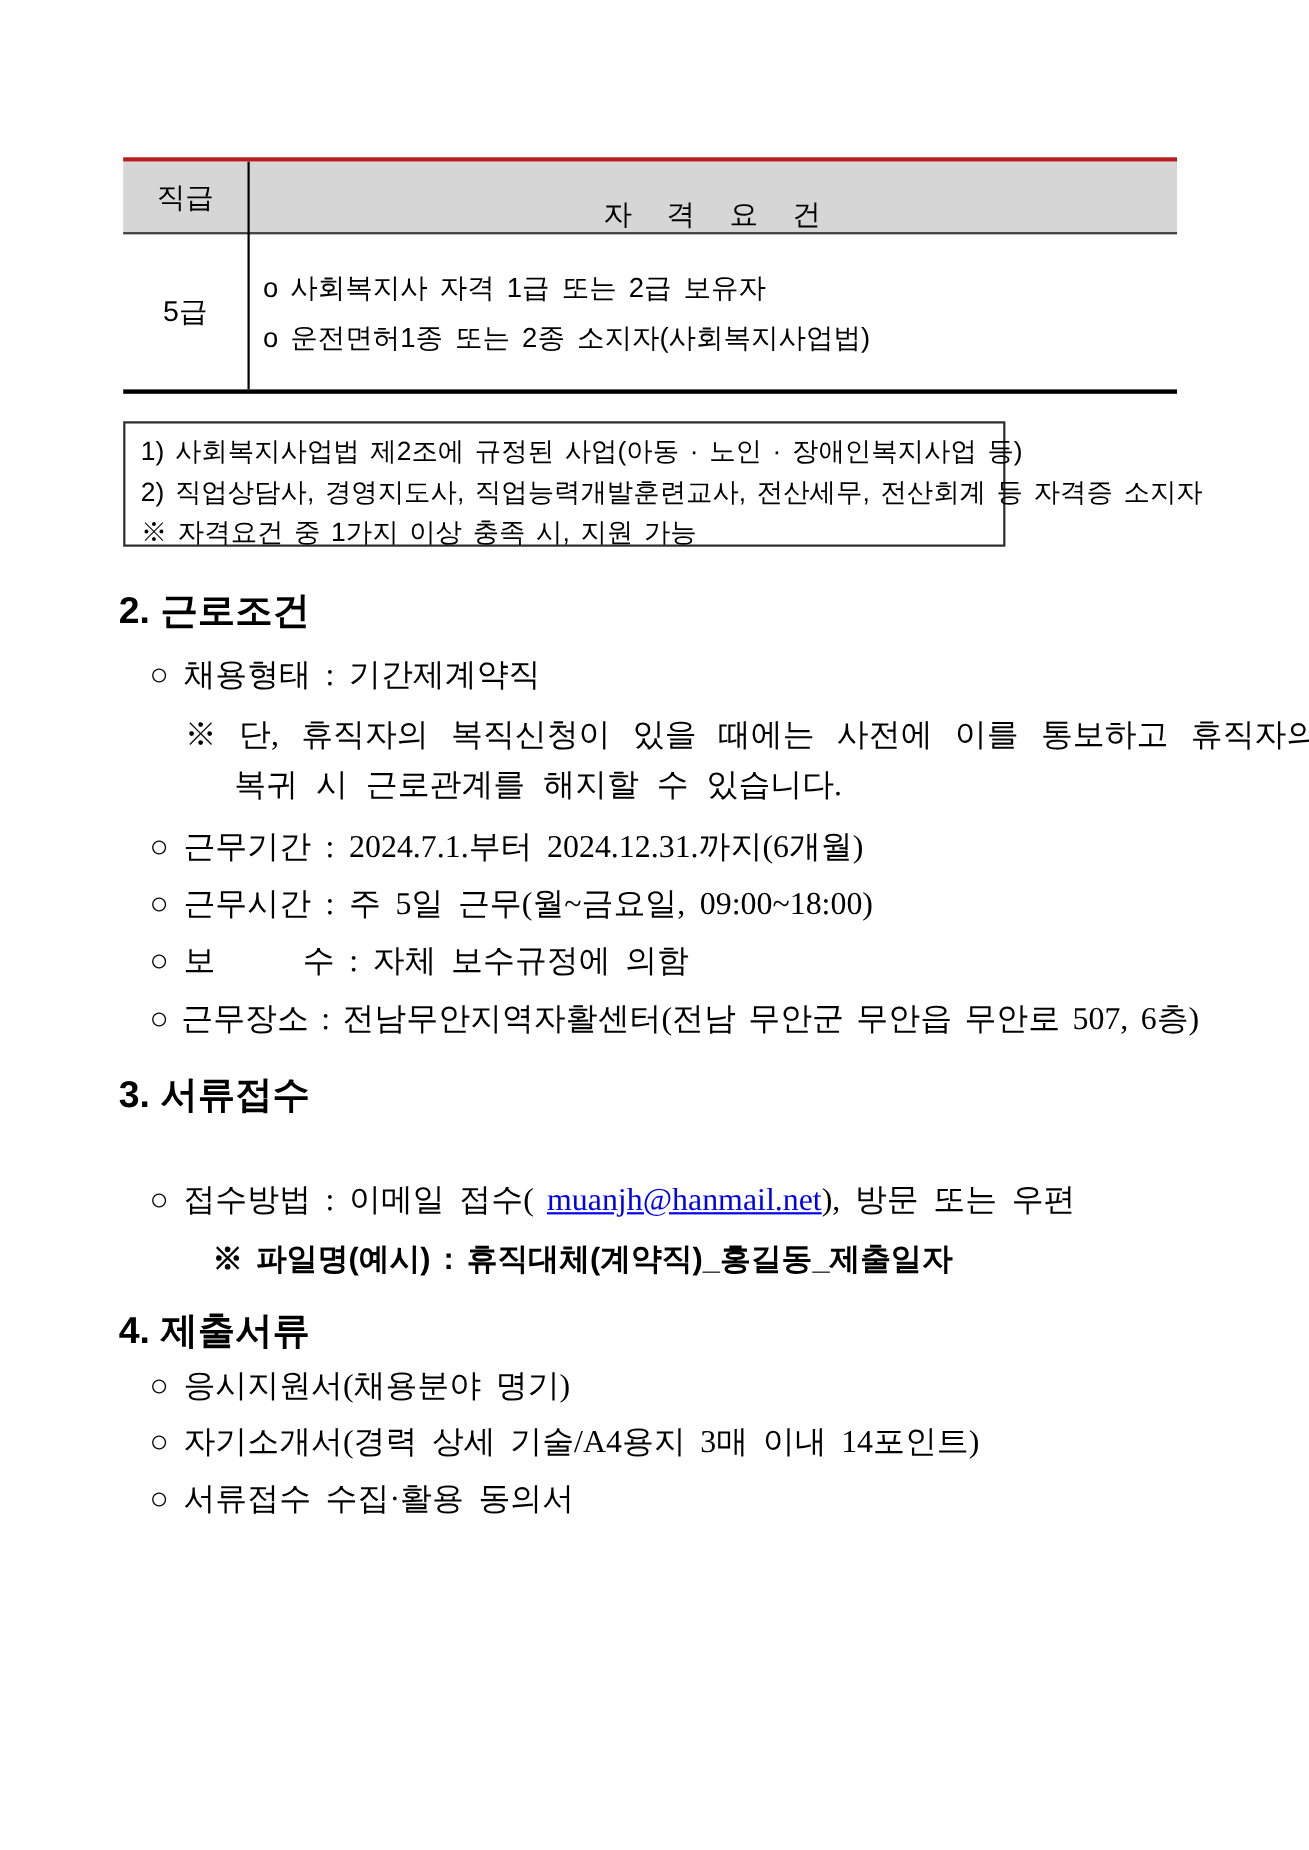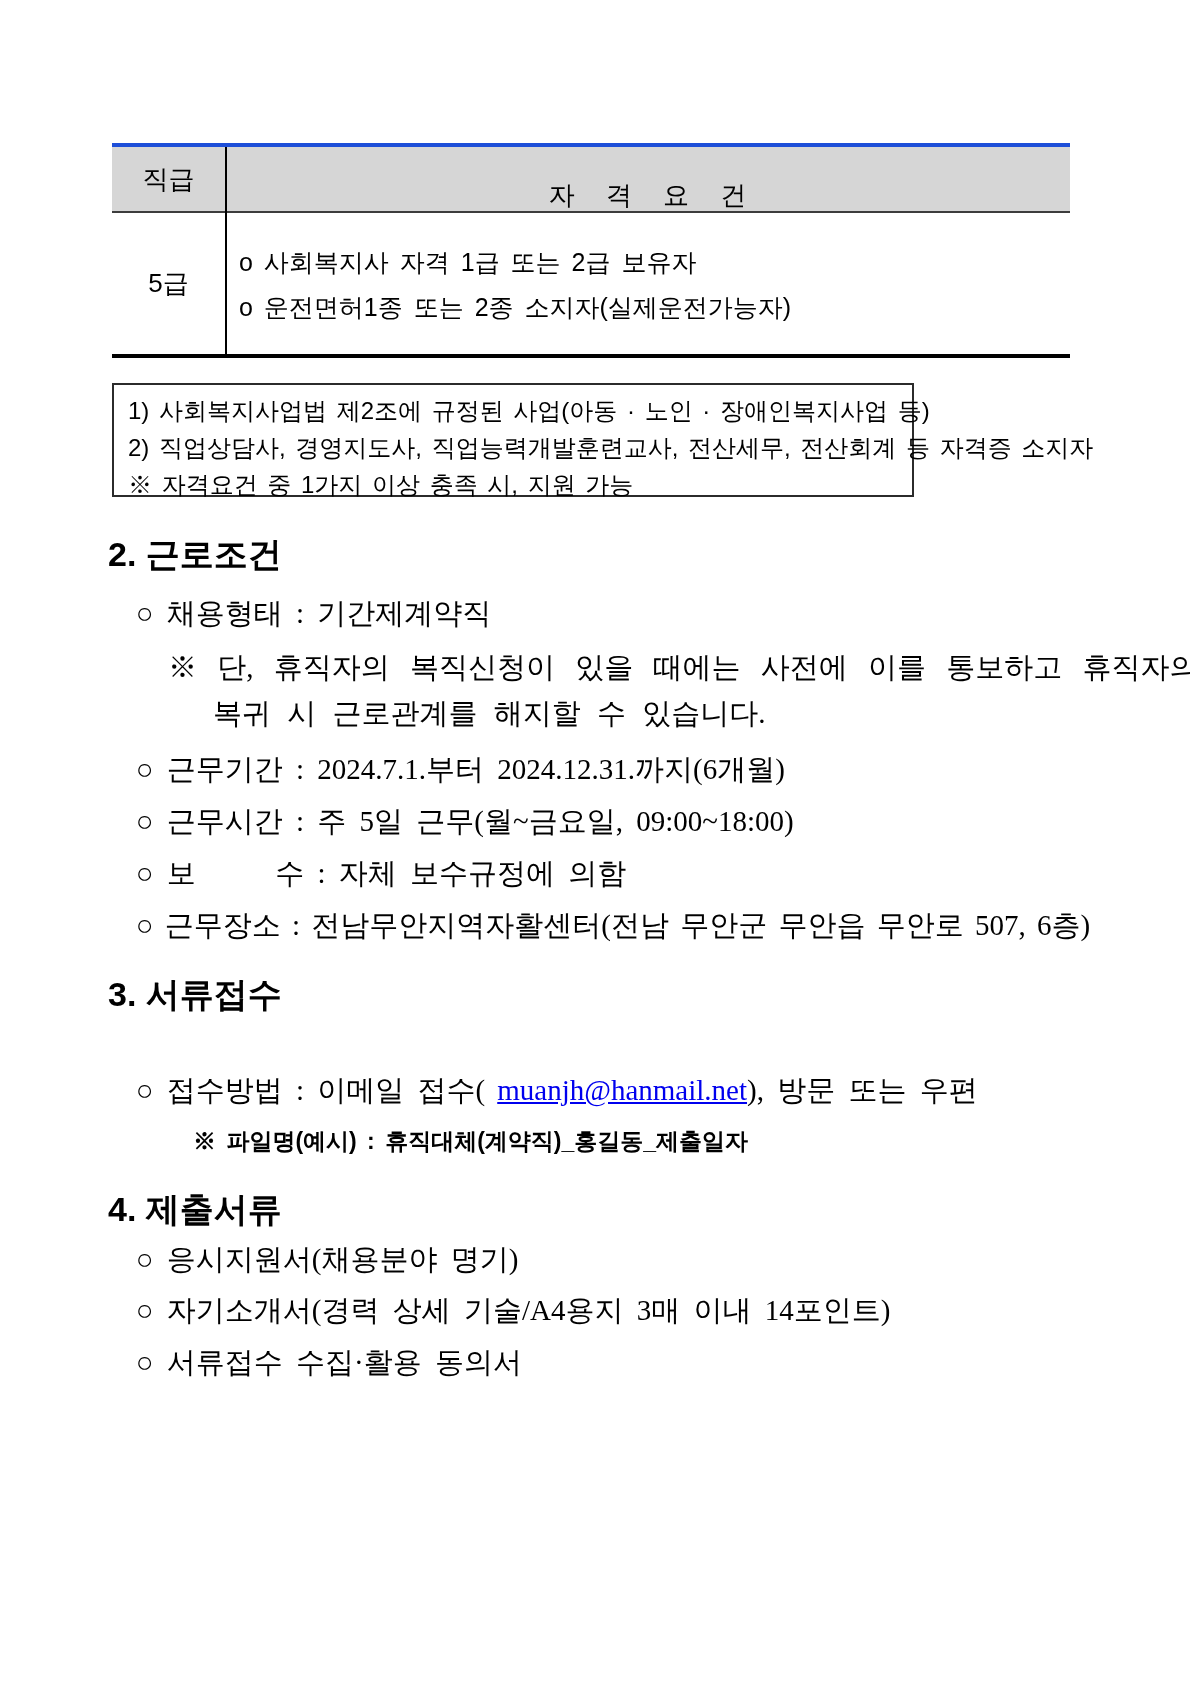--- a/index.html
+++ b/index.html
@@ -11,21 +11,21 @@
     color: #000;
     font-family: "Liberation Serif", serif;
     overflow: hidden;
   }
 
   
   .tbl {
     position: absolute;
     left: 112px; top: 143px;
     width: 958px;
-    border-top: 4px solid #1d4ed8;
+    border-top: 4px solid #b91c1c;
     border-bottom: 4px solid #000;
     box-sizing: border-box;
   }
   .tbl-header {
     height: 64px;
     background: #d6d6d6;
     border-bottom: 2px solid #3c3c3c;
     display: flex;
   }
   .th-grade {
@@ -110,21 +110,21 @@
   .l-hours  { left: 136px; top: 802px; }
   .l-pay    { left: 136px; top: 854px; }
   .l-place  { left: 136px; top: 906px; word-spacing: 4px; }
 
   .l-aperiod { left: 136px; top: 1024px; }
   .l-amethod { left: 136px; top: 1071px; }
   .l-filenote {
     left: 193px; top: 1126px;
     font-family: "Liberation Sans", sans-serif;
     font-weight: 700;
-    font-size: 23px;
+    font-size: 28px;
     word-spacing: 4px;
   }
 
   .l-doc1 { left: 136px; top: 1240px; }
   .l-doc2 { left: 136px; top: 1291px; }
   .l-doc3 { left: 136px; top: 1343px; }
 
   .email-link {
     color: #0000ee;
     text-decoration: underline;
@@ -140,21 +140,21 @@
 
   <div class="tbl">
     <div class="tbl-header">
       <div class="th-grade">직급</div>
       <div class="th-req">자 격 요 건</div>
     </div>
     <div class="tbl-body">
       <div class="td-grade">5급</div>
       <div class="td-req">
         <div class="req-line">o 사회복지사 자격 1급 또는 2급 보유자</div>
-        <div class="req-line">o 운전면허1종 또는 2종 소지자(실제운전가능자)</div>
+        <div class="req-line">o 운전면허1종 또는 2종 소지자(사회복지사업법)</div>
       </div>
     </div>
     <div class="tbl-divider"></div>
   </div>
 
   <div class="note-box">
     <div class="note-line">1) 사회복지사업법 제2조에 규정된 사업(아동 · 노인 · 장애인복지사업 등)</div>
     <div class="note-line">2) 직업상담사, 경영지도사, 직업능력개발훈련교사, 전산세무, 전산회계 등 자격증 소지자</div>
     <div class="note-line">※ 자격요건 중 1가지 이상 충족 시, 지원 가능</div>
   </div>

